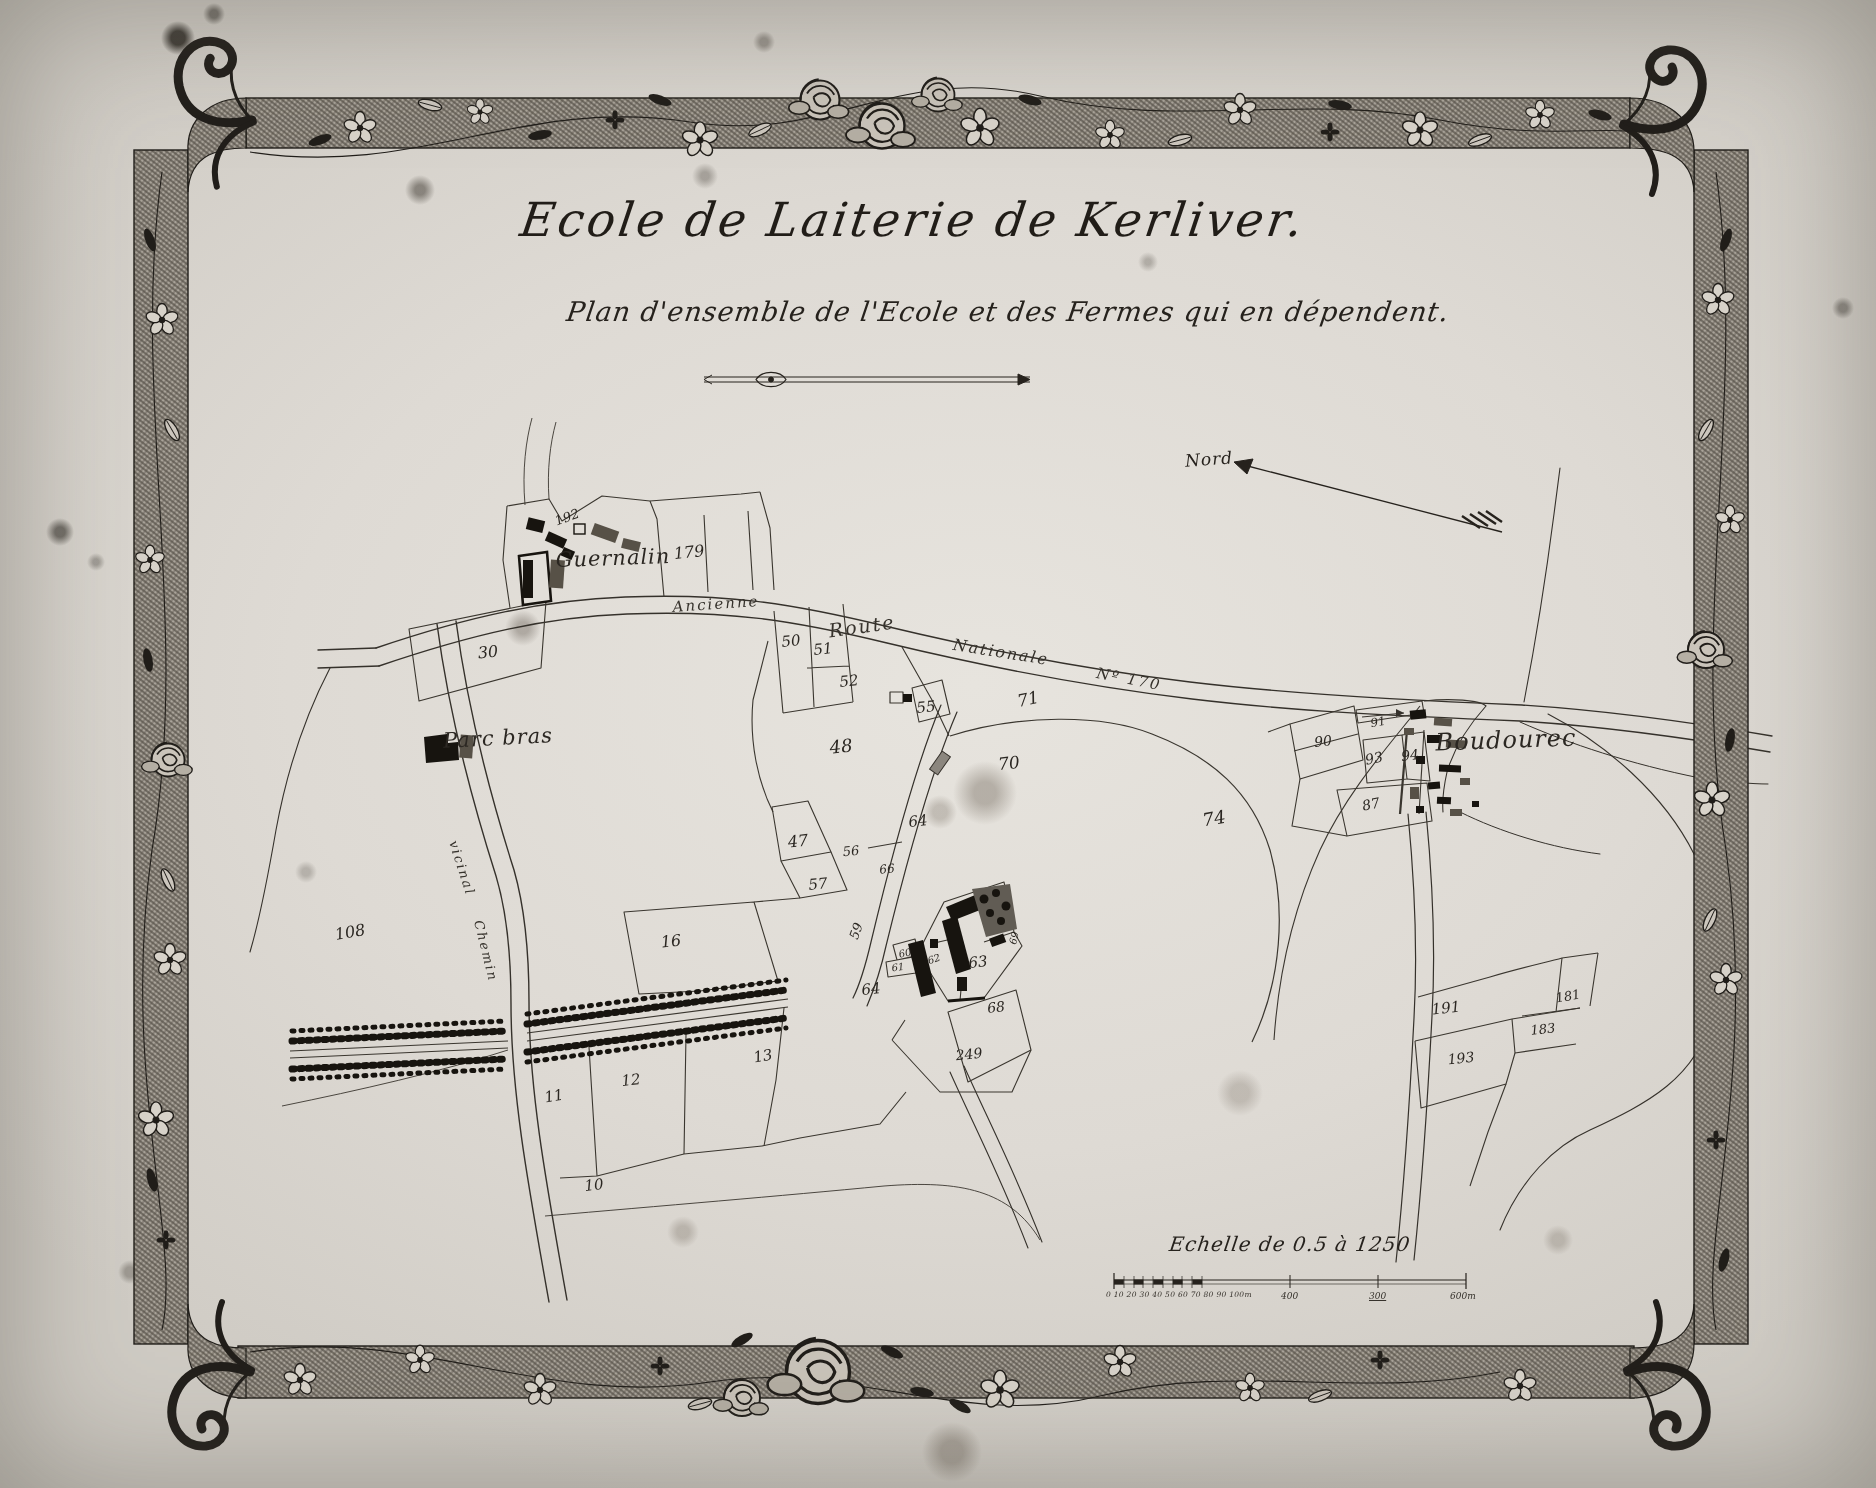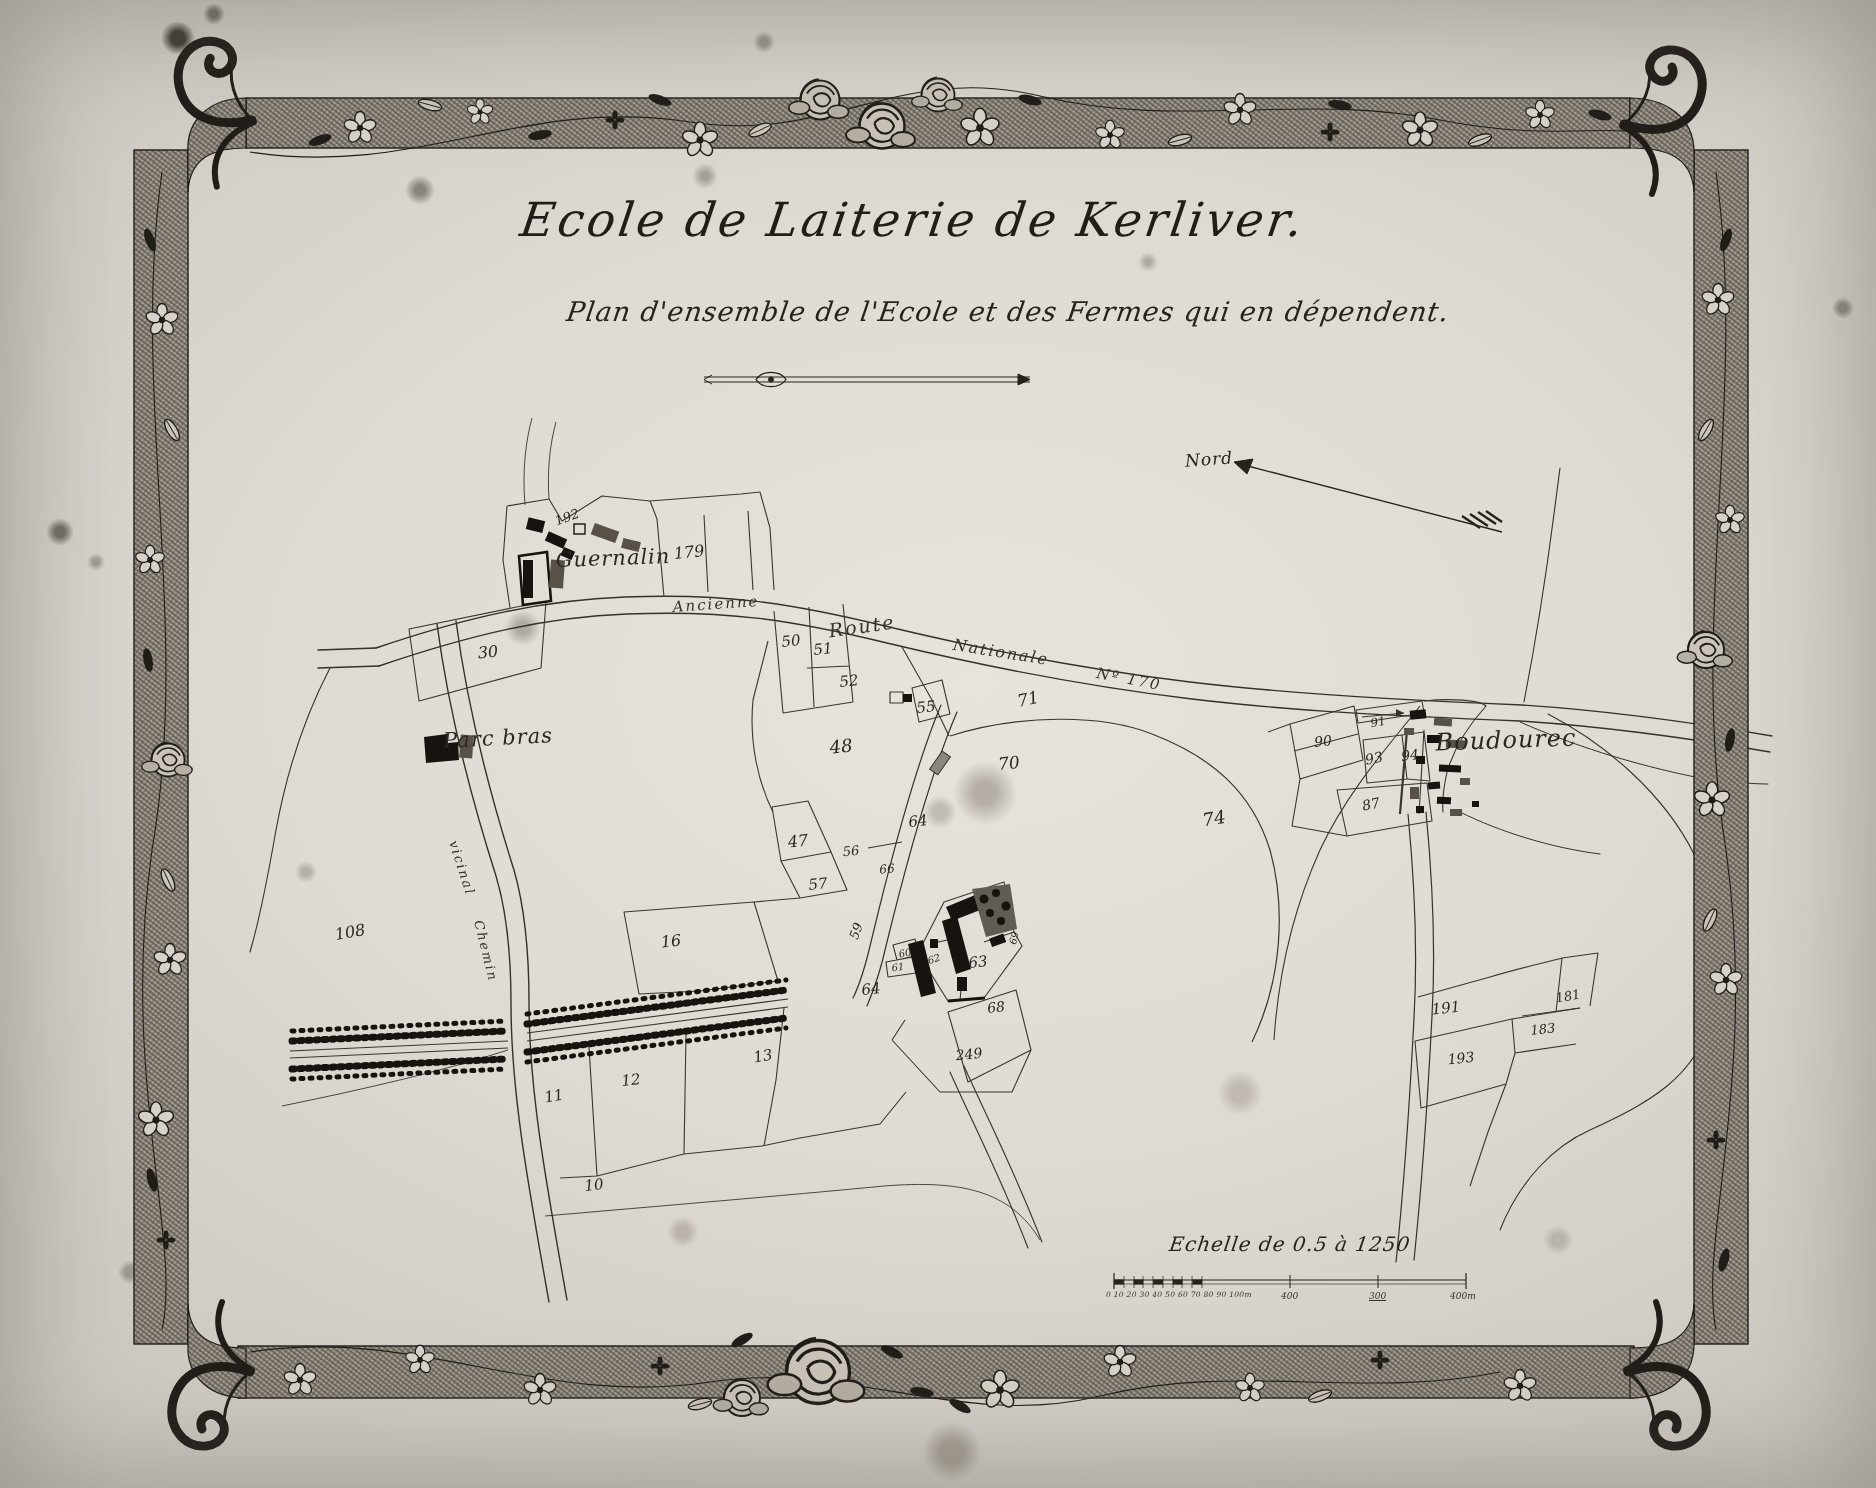--- a/index.html
+++ b/index.html
@@ -344,21 +344,21 @@
     </g>
   </svg>
 
   <div class="title">Ecole de Laiterie de Kerliver.</div>
   <div class="subtitle">Plan d'ensemble de l'Ecole et des Fermes qui en dépendent.</div>
   <div class="nord">Nord</div>
   <div class="scale-caption">Echelle de 0.5 à 1250</div>
   <div class="tick tick-left">0 10 20 30 40 50 60 70 80 90 100m</div>
   <div class="tick t200">400</div>
   <div class="tick t300">300</div>
-  <div class="tick t400">400m</div>
+  <div class="tick t400">600m</div>
   <div class="lbl" id="map-labels">
       <span class="place" style="left: 613px; top: 558px; font-size: 21px; transform: translate(-50%, -50%) rotate(-2deg);">Guernalin</span>
       <span class="place" style="left: 498px; top: 738px; font-size: 21px; transform: translate(-50%, -50%) rotate(-3deg);">Parc bras</span>
       <span class="place" style="left: 1506px; top: 740px; font-size: 24px; transform: translate(-50%, -50%) rotate(-2deg);">Boudourec</span>
       <span class="road" style="left: 716px; top: 604px; font-size: 15px; transform: translate(-50%, -50%) rotate(-4deg);">Ancienne</span>
       <span class="road" style="left: 862px; top: 626px; font-size: 19px; transform: translate(-50%, -50%) rotate(-8deg);">Route</span>
       <span class="road" style="left: 1001px; top: 652px; font-size: 16px; transform: translate(-50%, -50%) rotate(9deg);">Nationale</span>
       <span class="road" style="left: 1129px; top: 679px; font-size: 15px; transform: translate(-50%, -50%) rotate(11deg);">Nº 170</span>
       <span class="road" style="left: 462px; top: 868px; font-size: 13px; transform: translate(-50%, -50%) rotate(72deg);">vicinal</span>
       <span class="road" style="left: 486px; top: 951px; font-size: 13px; transform: translate(-50%, -50%) rotate(76deg);">Chemin</span>

